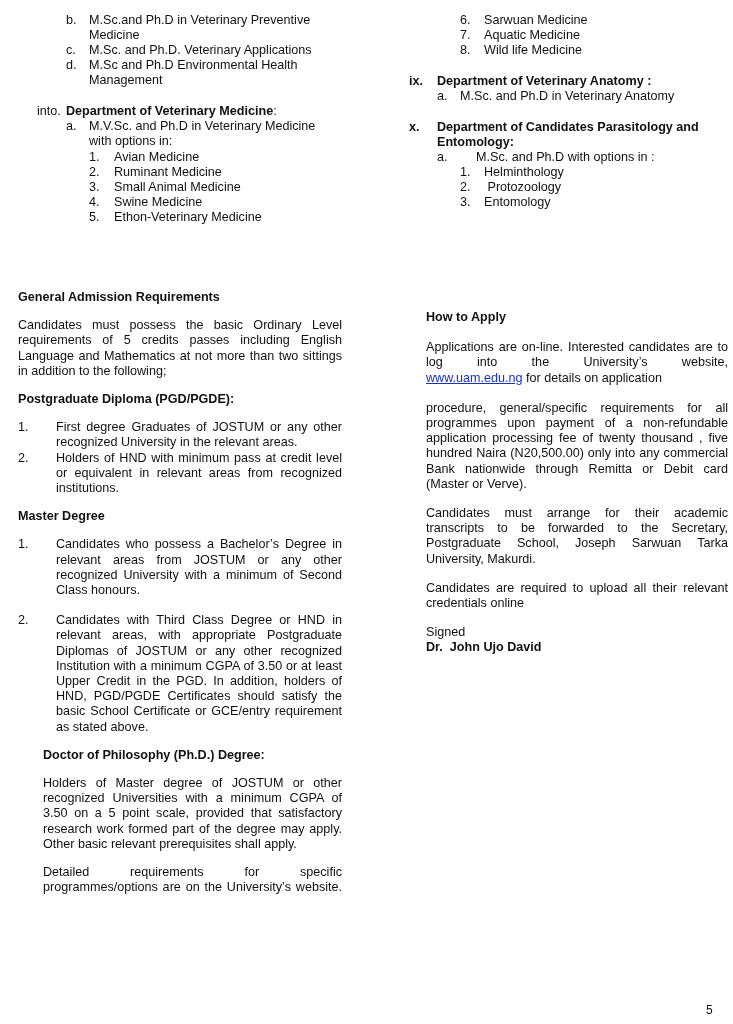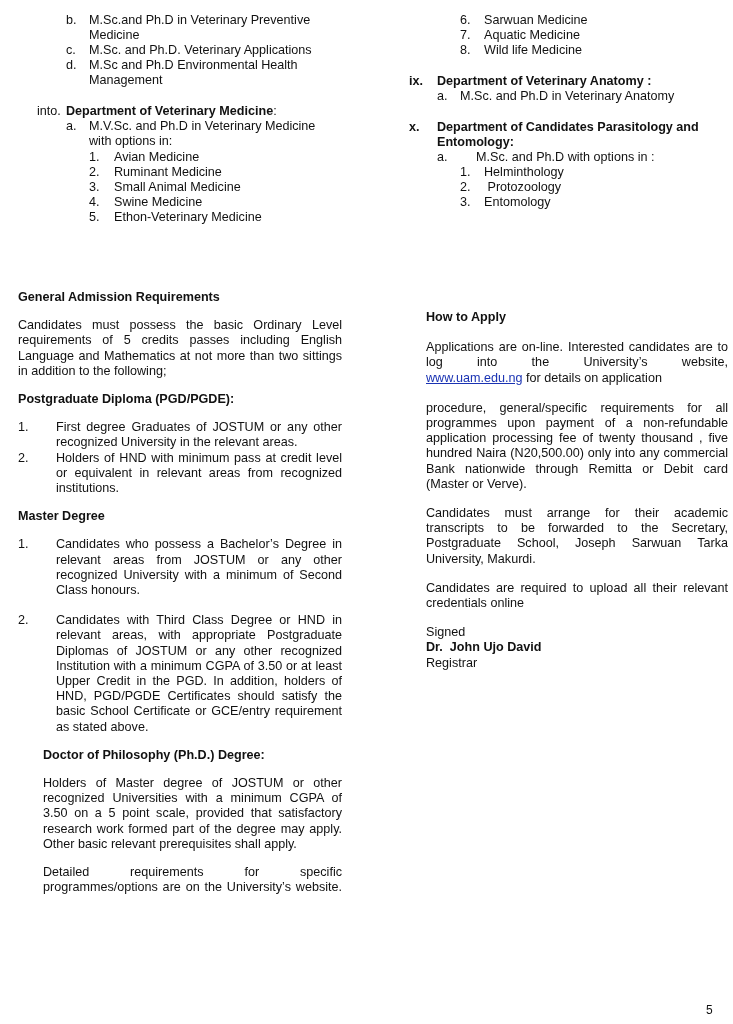--- a/index.html
+++ b/index.html
@@ -118,17 +118,16 @@
 <div class="col right" style="top:274px">
   <p class="bold">How to Apply</p>
   <p class="just" style="margin-top:15px;text-align-last:justify">Applications are on-line. Interested candidates are to log into the University’s website,</p>
   <p><a class="link" href="#">www.uam.edu.ng</a><span> for details on application</span></p>
   <p class="just" style="margin-top:15px">procedure, general/specific requirements for all programmes upon payment of a non-refundable application processing fee of twenty thousand , five hundred Naira (N20,500.00) only into any commercial Bank nationwide through Remitta or Debit card (Master or Verve).</p>
   <p class="just" style="margin-top:14px">Candidates must arrange for their academic transcripts to be forwarded to the Secretary, Postgraduate School, Joseph Sarwuan Tarka University, Makurdi.</p>
   <p class="just" style="margin-top:14px">Candidates are required to upload all their relevant credentials online</p>
   <div style="margin-top:14px">
     <p class="it">Signed</p>
     <p class="bold" style="white-space:pre">Dr.  John Ujo David</p>
-    <p>Registrar</p>
   </div>
 </div>
 
 <span class="page-num">5</span>
 
 </body></html>

